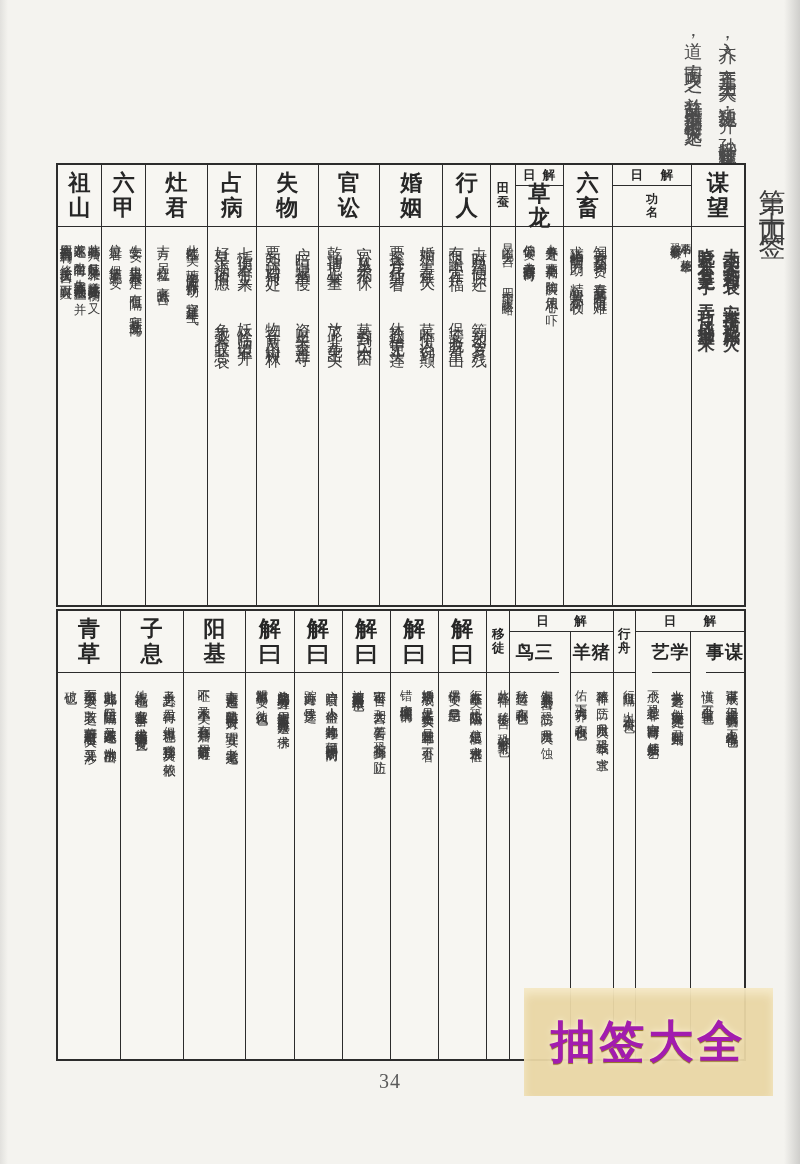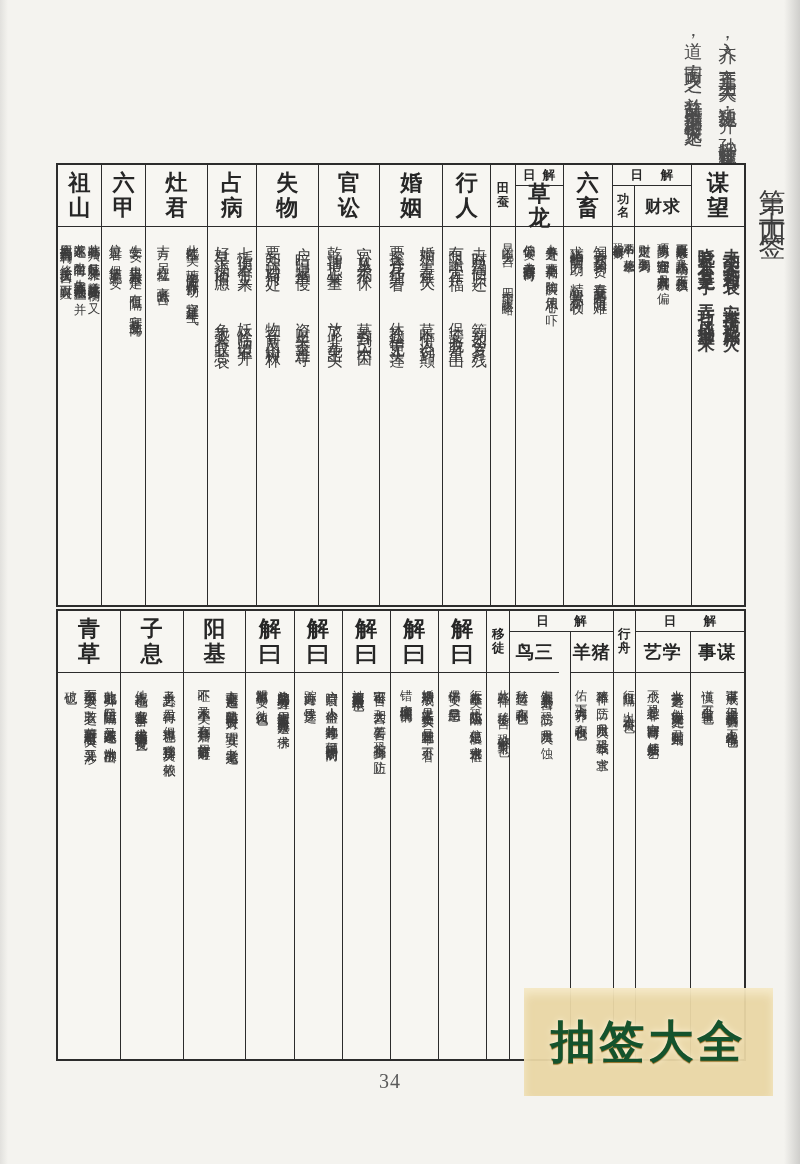--- a/index.html
+++ b/index.html
@@ -59,21 +59,21 @@
   .c-caiqiu{flex:58 0 0;}
   
   .c-qingcao,.c-zixi,.c-yangji{flex:63 0 0;}
   .c-jie1,.c-jie2,.c-jie3,.c-jie4,.c-jie5{flex:48 0 0;}
   .c-yitu{flex:23 0 0;}
   .c-jie-niao-yang{flex:104 0 0;}
   .c-xingzhou{flex:22 0 0;}
   .c-jie-yixue-shimou{flex:110 0 0;}
   .c-niaosan{flex:56 0 0;justify-content:center;}
   .c-yangzhu{flex:48 0 0;margin-left:11px;}
-  .c-yixue,.c-shimou{flex:55 0 0;}
+  .c-yixue,.c-shimou{flex:55 0 0;align-items:flex-end;}
 
   
   .c-tiancan .hch,.c-yitu .hch,.c-xingzhou .hch{font-size:12.5px;}
   .c-gongming .hch{font-size:12px;}
   .c-caiqiu .hdr.hrow span{font-size:17px;}
 
   
   .c-zushan .vtxt{font-size:12.5px;letter-spacing:1px;line-height:1.12;}
   .c-liujia .vtxt{font-size:13px;letter-spacing:2px;line-height:1.55;}
   .c-zaojun .vtxt{font-size:13px;letter-spacing:2px;line-height:2.25;}
@@ -92,21 +92,21 @@
   .c-yitu .vtxt{font-size:12px;letter-spacing:2px;line-height:1.1;}
   .c-niaosan .vtxt{font-size:12.5px;letter-spacing:1px;line-height:2.0;}
   .c-yangzhu .vtxt{font-size:12.5px;letter-spacing:1px;line-height:1.72;}
   .c-xingzhou .vtxt{font-size:12px;letter-spacing:2px;line-height:1.05;}
   .c-yixue .vtxt,.c-shimou .vtxt{font-size:12.5px;letter-spacing:1px;line-height:1.95;}
 
   
   .watermark{position:absolute;left:524px;top:988px;width:249px;height:108px;
        background:rgba(233,214,164,0.95);display:flex;align-items:center;justify-content:center;
        box-shadow:inset 0 6px 10px rgba(255,250,230,.55);}
-  .watermark span{font-size:45px;font-weight:bold;letter-spacing:4px;color:#14532d;
+  .watermark span{font-size:45px;font-weight:bold;letter-spacing:4px;color:#a21caf;
        text-shadow:0 1px 1px #8f6b1f,0 0 7px #fff3d6,0 0 2px #fffdf5;}
 
   .pagenum{position:absolute;top:1070px;left:0;width:780px;text-align:center;
        font-size:20px;color:#5a5a5a;letter-spacing:1px;}
 </style>
 </head>
 <body>
 
 <div class="page">
   <div class="story">入齐，齐王拜为上大夫；适魏犯齐，孙膑计赚魏军入马陵道，围而攻之，并乱箭射杀庞涓于枯树火光之下。</div>
@@ -260,32 +260,20 @@
         <div class="grprow">
           <div class="sub c-gongming">
             <div class="hdr subhdr">
               <div class="hch">功</div>
               <div class="hch">名</div>
             </div>
             <div class="body">
               <div class="vtxt">
                 <div class="vline">功名不中　莫想侥幸</div>
                 <div class="vline">恐惹祸非破财</div>
-              </div>
-            </div>
-          </div>
-          <div class="sub c-caiqiu">
-            <div class="hdr hrow subhdr">
-              <span>财求</span>
-            </div>
-            <div class="body">
-              <div class="vtxt">
-                <div class="vline">正财春夏跋涉　又防小人耗劫　不可与人担认款</div>
-                <div class="vline">项防累身　宜守旧经营　六九月有财利入手　偏</div>
-                <div class="vline">财定失　勿取为要</div>
               </div>
             </div>
           </div>
         </div>
       </div>
       <div class="col c-mouwang">
         <div class="hdr">
           <div class="hch">谋</div>
           <div class="hch">望</div>
         </div>

